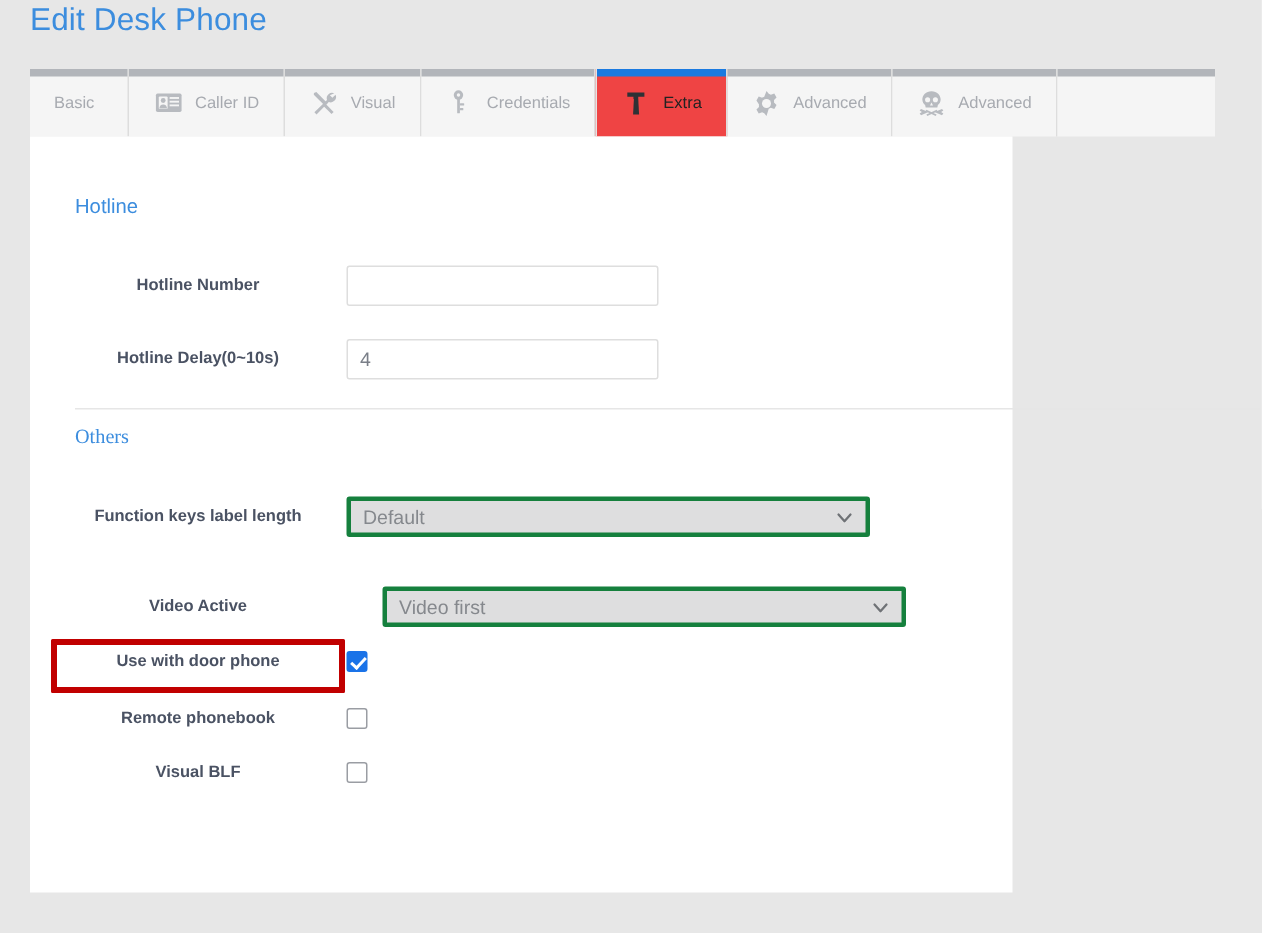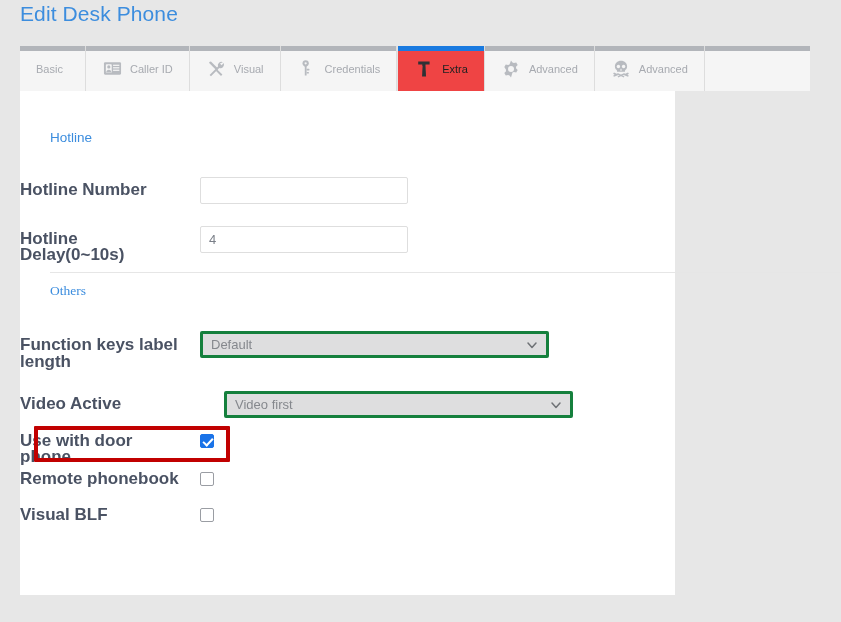--- a/index.html
+++ b/index.html
@@ -119,27 +119,28 @@
   
   .row {
     position: absolute;
     left: 0;
     width: 100%;
     display: flex;
     align-items: flex-start;
   }
   .row .lbl {
     width: 162px;
-    text-align: left;
-    font-size: 17px;
+    text-align: center;
+    font-size: 11px;
     font-weight: 700;
     color: #4a5263;
     line-height: 16px;
     padding-top: 5px;
     flex: none;
+    margin-left: 31px;
   }
   .row .ctl {
     margin-left: 18px;
     flex: none;
     display: flex;
     align-items: center;
   }
 
   .text-input {
     width: 208px;

